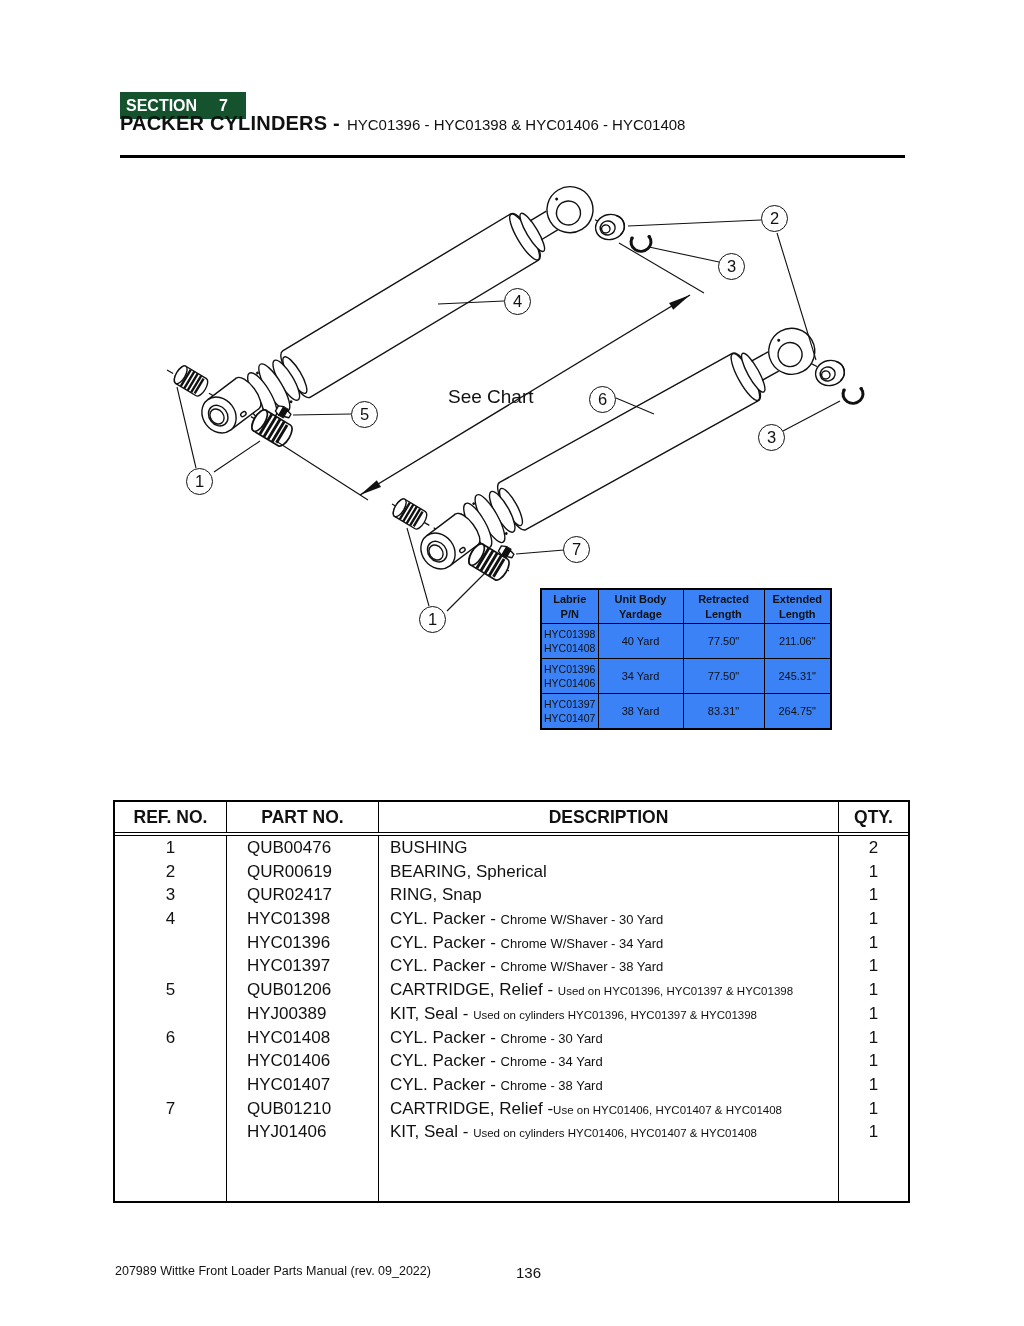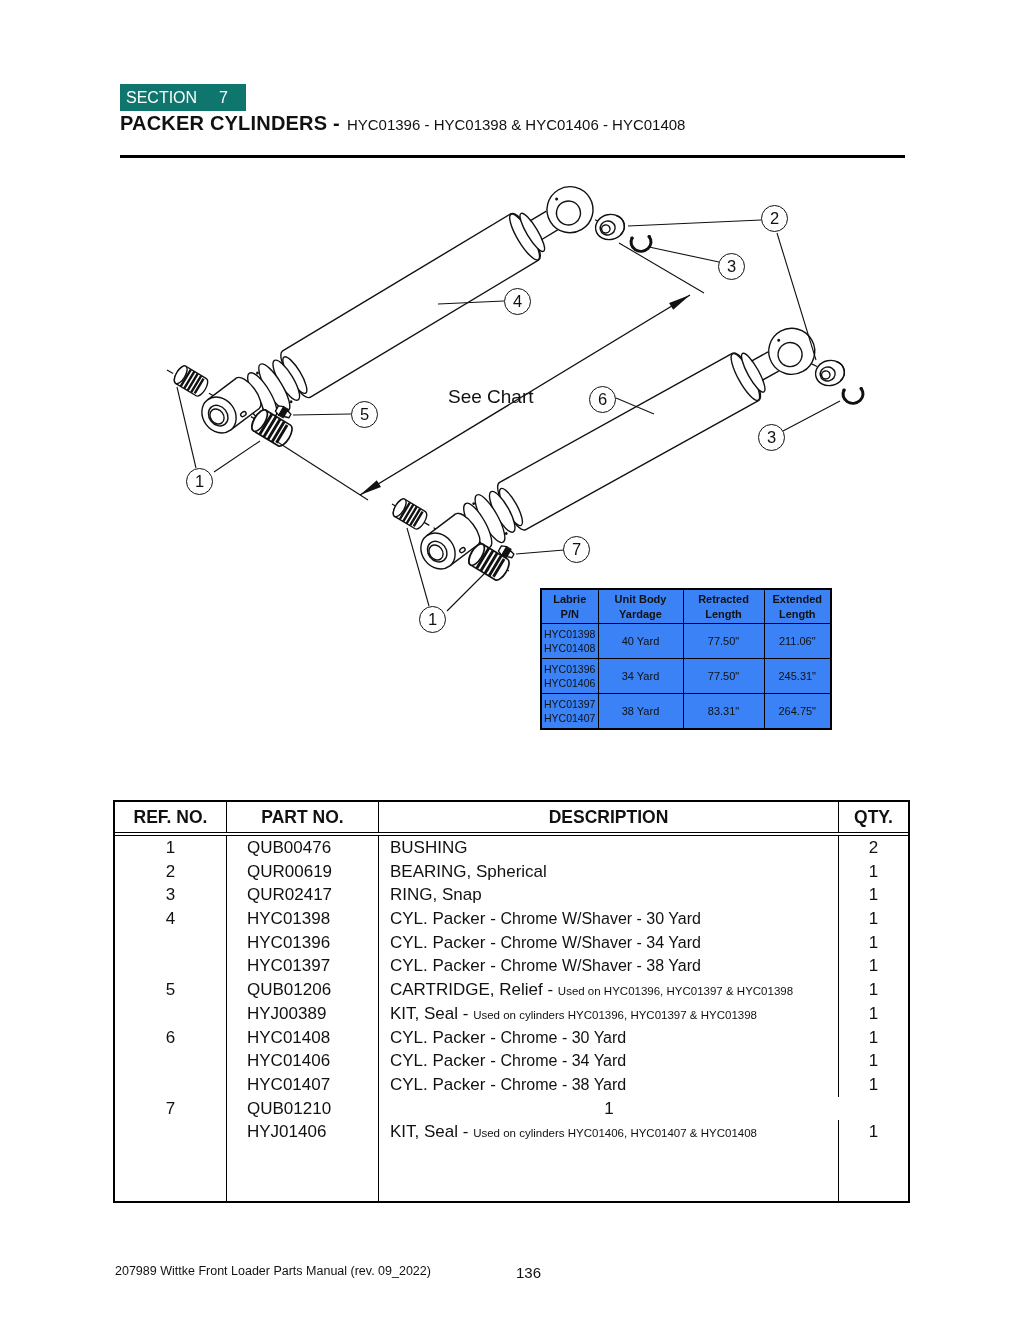--- a/index.html
+++ b/index.html
@@ -3,23 +3,23 @@
 <meta charset="utf-8">
 <style>
   html,body{margin:0;padding:0;background:#e8e8e8;}
   .page{
     position:relative;width:1024px;height:1326px;background:#ffffff;
     font-family:"Liberation Sans",sans-serif;color:#111;overflow:hidden;
     margin:0 auto;
   }
   
   .section-badge{
-    position:absolute;left:120px;top:84px;width:126px;height:27px;
-    background:#0f766e;color:#fff;display:flex;align-items:center;
-    font-weight:normal;font-size:16px;
+    position:absolute;left:120px;top:92px;width:126px;height:27px;
+    background:#14532d;color:#fff;display:flex;align-items:center;
+    font-weight:bold;font-size:16px;
   }
   .section-badge .sl{padding-left:6px;}
   .section-badge .sn{margin-left:auto;padding-right:18px;}
   .title-row{
     position:absolute;left:120px;top:112px;width:790px;
     display:flex;align-items:baseline;gap:7px;white-space:nowrap;
   }
   .title-main{font-size:20px;font-weight:bold;letter-spacing:.2px;}
   .title-suffix{font-size:15px;font-weight:normal;}
   .title-rule{position:absolute;left:120px;top:155px;width:785px;height:3px;background:#000;}
@@ -64,21 +64,21 @@
   .pt-head .hc:last-child{border-right:none;}
   .tr{display:grid;grid-template-columns:112px 152px 460px auto;height:23.7px;flex:0 0 auto;}
   .tr.filler{flex:1 1 auto;height:auto;}
   .td{border-right:1.6px solid #000;line-height:23.7px;white-space:nowrap;overflow:visible;}
   .tr .td:last-child{border-right:none;}
   .c-ref{text-align:center;font-size:17px;}
   .c-part{padding-left:20px;font-size:17px;}
   .c-desc{padding-left:11px;font-size:17px;}
   .c-qty{text-align:center;font-size:17px;}
   .dm{font-size:17px;}
-  .ds-md{font-size:16px;}
+  .ds-md{font-size:13px;}
   .ds-sm{font-size:11.5px;}
 
   
   .footer-left{position:absolute;left:115px;top:1264px;font-size:12.5px;}
   .footer-page{position:absolute;left:500px;top:1264px;font-size:15px;margin-left:16px;}
 </style>
 </head>
 <body>
 
 <div class="page">
@@ -347,20 +347,21 @@
     </div>
     <div class="tr">
       <div class="td c-ref"></div>
       <div class="td c-part">HYC01407</div>
       <div class="td c-desc"><span class="dm">CYL. Packer - </span><span class="ds-md">Chrome - 38 Yard</span></div>
       <div class="td c-qty">1</div>
     </div>
     <div class="tr">
       <div class="td c-ref">7</div>
       <div class="td c-part">QUB01210</div>
+      <div class="td c-desc"><span class="dm">CARTRIDGE, Relief -</span><span class="ds-sm">Use on HYC01406, HYC01407 &amp; HYC01408</span></div>
       <div class="td c-qty">1</div>
     </div>
     <div class="tr">
       <div class="td c-ref"></div>
       <div class="td c-part">HYJ01406</div>
       <div class="td c-desc"><span class="dm">KIT, Seal - </span><span class="ds-sm">Used on cylinders HYC01406, HYC01407 &amp; HYC01408</span></div>
       <div class="td c-qty">1</div>
     </div>
 
     <div class="tr filler">

